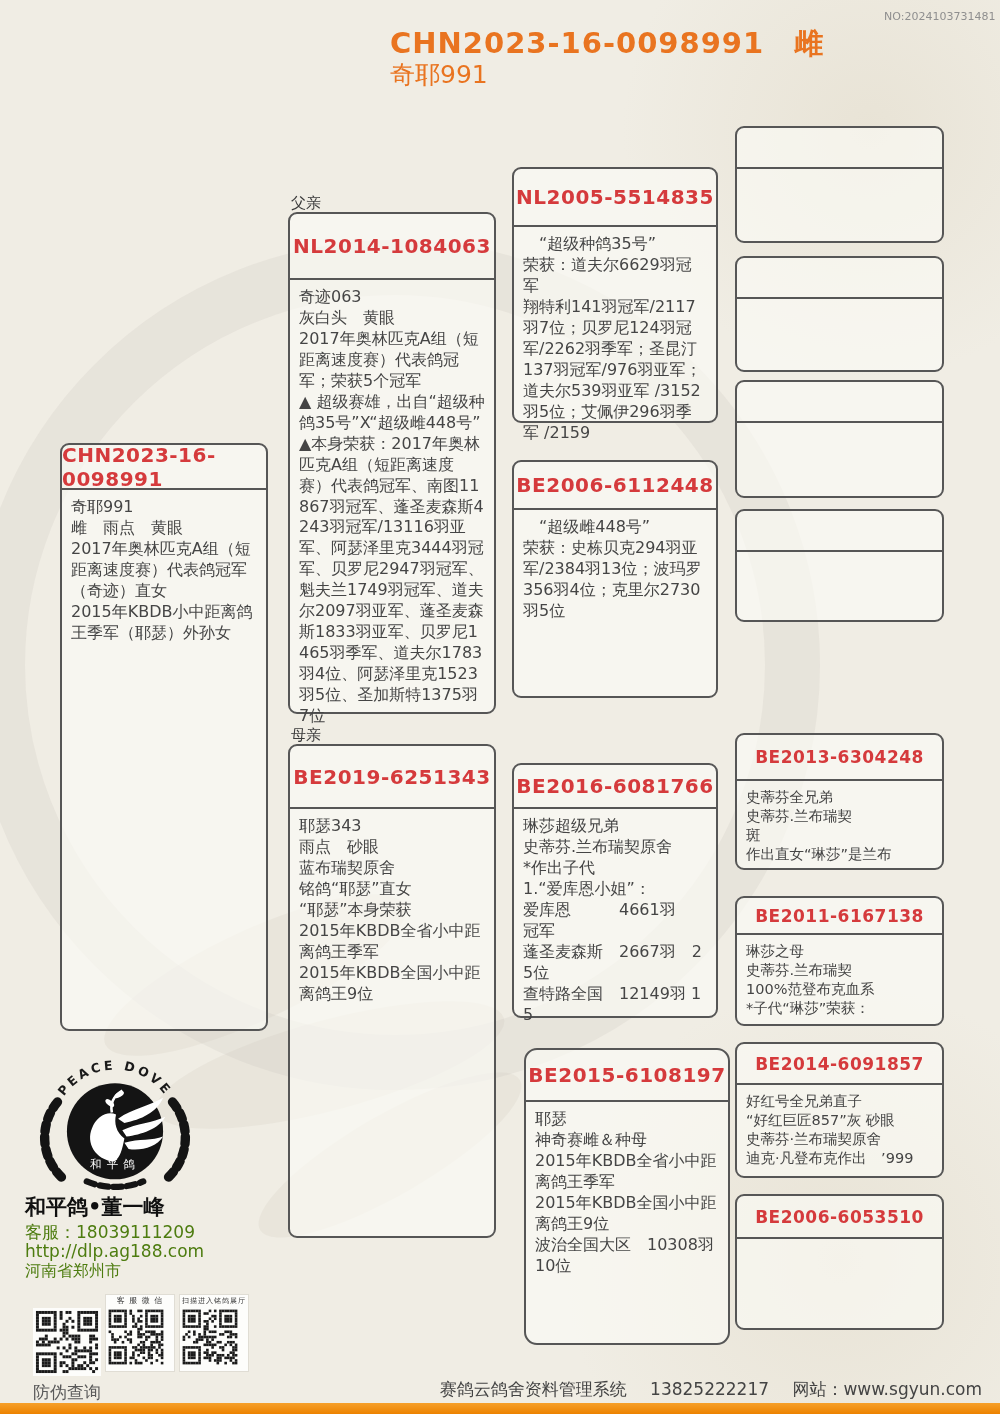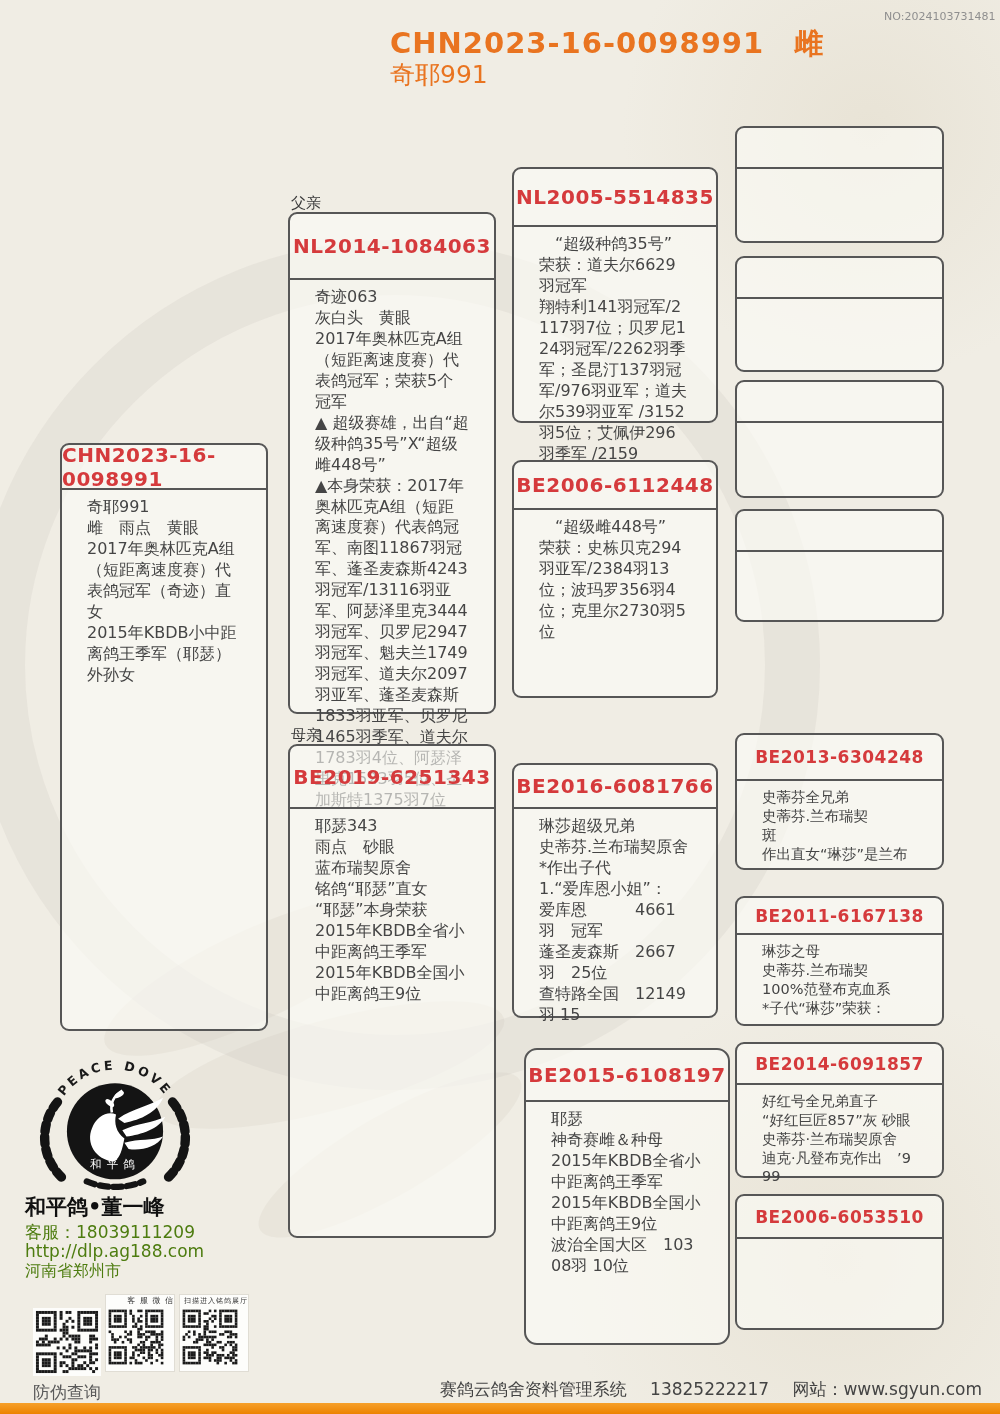--- a/index.html
+++ b/index.html
@@ -22,32 +22,32 @@
     box-sizing:border-box;
   }
   .ptitle{
     display:flex;align-items:center;justify-content:center;
     border-bottom:2px solid #565656;
     color:#d53a3c;font-weight:bold;font-size:20px;
     letter-spacing:0.5px;box-sizing:border-box;
   }
   .ptitle.small{font-size:17px;}
   .pbody{
-    padding:7px 25px;color:#454545;font-size:16px;line-height:1.31;
+    padding:7px 9px;color:#454545;font-size:16px;line-height:1.31;
     white-space:pre-line;word-break:break-all;box-sizing:border-box;
   }
   .pbody.small{font-size:14.5px;line-height:1.3;}
   .glabel{position:absolute;color:#3a3a3a;font-size:15px;}
   .hdr-no{position:absolute;left:884px;top:10px;font-size:11px;color:#8f8f8f;}
   .hdr-title{position:absolute;left:390px;top:24px;font-size:29px;font-weight:bold;color:#e97420;letter-spacing:1px;}
   .hdr-name{position:absolute;left:390px;top:58px;font-size:25px;color:#e97420;}
   
   .loft-name{position:absolute;left:25px;top:1193px;font-size:21px;font-weight:bold;color:#101010;}
   .loft-line{position:absolute;left:25px;color:#4d7c0f;font-size:17px;}
-  .qr-card{position:absolute;background:#fdfdfb;border:1px solid #e0ddd4;box-sizing:border-box;text-align:right;}
+  .qr-card{position:absolute;background:#fdfdfb;border:1px solid #e0ddd4;box-sizing:border-box;text-align:center;}
   .qr-card .qr-head{font-size:8px;color:#333;letter-spacing:1px;line-height:12px;white-space:nowrap;overflow:hidden;}
   .qr-plain{position:absolute;}
   .qr svg{display:block;background:#fdfdfb;}
   .qr-label{position:absolute;left:33px;top:1381px;font-size:17px;color:#5a5a5a;}
   .sys-line{position:absolute;right:18px;top:1378px;font-size:17px;color:#444;}
   .sys-line span{margin-left:18px;}
   .bottom-bar{position:absolute;left:0;bottom:0;width:1000px;height:11px;
     background:linear-gradient(#f6a02a,#ec8200);}
 </style>
 </head>

